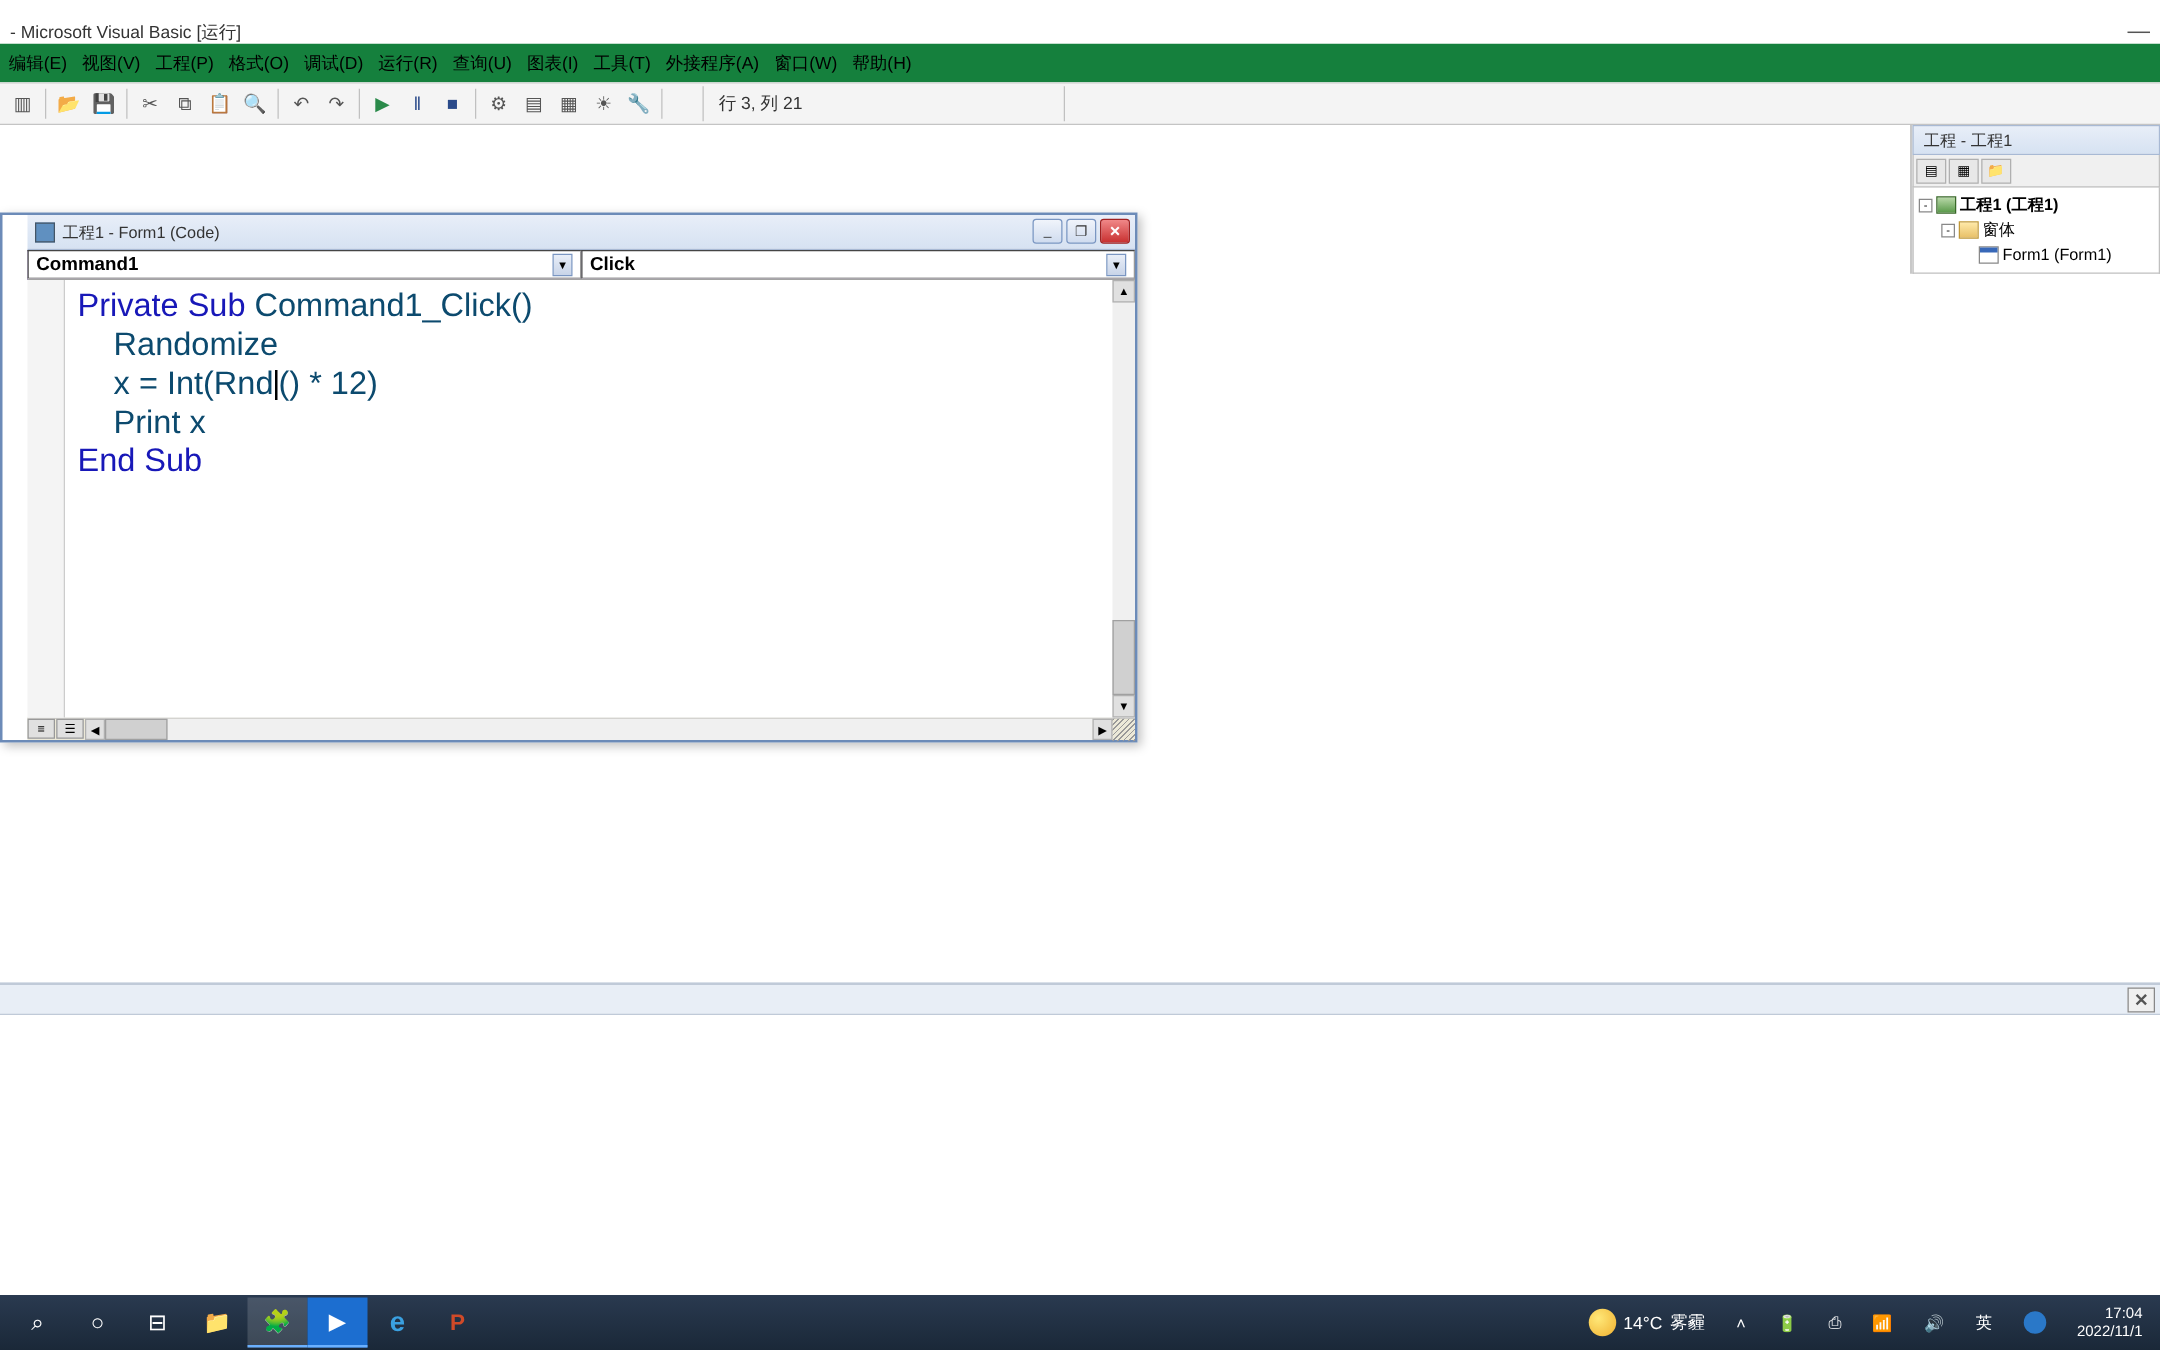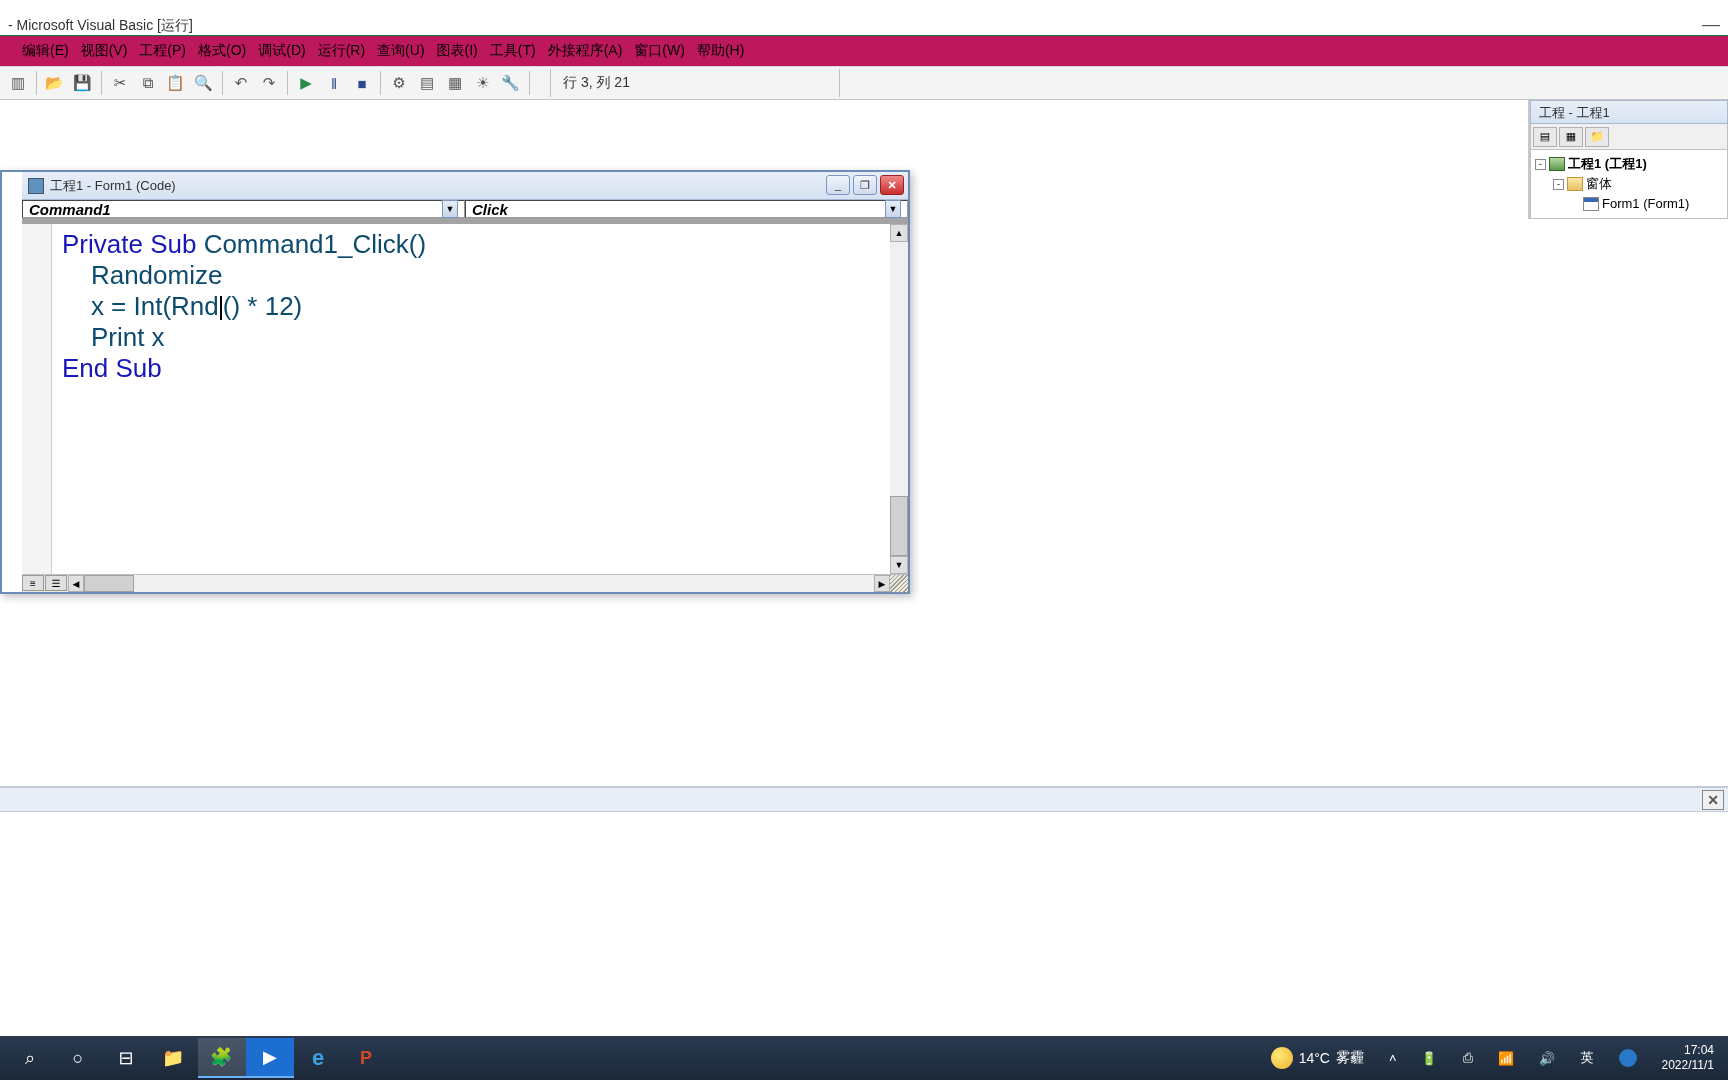--- a/index.html
+++ b/index.html
@@ -5,41 +5,41 @@
 * { box-sizing: border-box; margin: 0; padding: 0; font-family: "Microsoft YaHei", "SimSun", sans-serif; }
 body { background: #fff; width: 1728px; height: 1080px; overflow: hidden; position: relative; }
 
 
 .titlebar { height: 36px; background: #fff; border-bottom: 1px solid #15803d; display: flex; align-items: flex-end; padding: 0 8px; position: relative; }
 .titlebar-text { font-size: 14px; color: #333; }
 .titlebar-controls { position: absolute; right: 8px; display: flex; gap: 18px; }
 .titlebar-controls span { font-size: 18px; color: #555; cursor: default; }
 
 
-.menubar { height: 30px; background: #be185d; display: flex; align-items: center; padding: 0 16px; font-size: 14px; }
+.menubar { height: 30px; background: #15803d; display: flex; align-items: center; padding: 0 1px; font-size: 14px; }
 .menubar span { padding: 4px 6px; color: #000; }
 
 
 .toolbar { height: 34px; background: #f4f4f4; border-top: 1px solid #d8d8d8; border-bottom: 1px solid #c4c4c4; display: flex; align-items: center; padding: 0 4px; }
 .tb-btn { width: 26px; height: 26px; display: flex; align-items: center; justify-content: center; margin: 0 1px; color: #555; font-size: 15px; }
 .tb-sep { width: 1px; height: 24px; background: #c0c0c0; margin: 0 4px; }
-.tb-status { margin-left: 16px; border-left: 1px solid #c0c0c0; border-right: 1px solid #c0c0c0; padding: 4px 12px; height: 28px; display: flex; align-items: center; font-size: 14px; color: #333; width: 290px; }
+.tb-status { margin-left: 28px; border-left: 1px solid #c0c0c0; border-right: 1px solid #c0c0c0; padding: 4px 12px; height: 28px; display: flex; align-items: center; font-size: 14px; color: #333; width: 290px; }
 
 
 .mdi { position: absolute; top: 100px; left: 0; right: 0; bottom: 40px; background: #fff; }
 
 
 .codewin { position: absolute; top: 70px; left: 0; width: 910px; height: 424px; border: 2px solid #6c8bb8; background: #fff; box-shadow: 3px 3px 8px rgba(0,0,0,0.25); padding-left: 20px; }
 .codewin-title { height: 28px; background: linear-gradient(#e8eef8, #d6e2f2); border-bottom: 1px solid #a8b9d4; display: flex; align-items: center; padding: 0 6px; position: relative; font-size: 13px; color: #333; }
 .codewin-title .tico { width: 16px; height: 16px; margin-right: 6px; background: #6090c0; border: 1px solid #456; display:inline-block;}
 .win-controls { position: absolute; right: 4px; top: 3px; display: flex; gap: 3px; }
 .win-btn { width: 24px; height: 20px; background: linear-gradient(#f0f4fb, #d0dcef); border: 1px solid #7a96c2; border-radius: 3px; display: flex; align-items: center; justify-content: center; font-size: 11px; color: #333; }
 .win-btn.close { background: linear-gradient(#f08888, #c83030); color: #fff; font-weight: bold; border-color: #a02020; }
 
-.combo-row { height: 24px; display: flex; border-bottom: 6px solid #a3a3a3; background:#4c1d95;font-style:italic; }
+.combo-row { height: 24px; display: flex; border-bottom: 1px solid #a3a3a3; background:#4c1d95; }
 .combo { flex: 1; border: 1px inset #999; background: #fff; font-family: "SimSun", monospace; font-weight: bold; font-size: 15px; padding: 2px 6px; display: flex; align-items: center; justify-content: space-between; }
 .combo .drop { width: 16px; height: 18px; background: linear-gradient(#e8eef8, #c8d4e8); border: 1px solid #7a96c2; display: flex; align-items: center; justify-content: center; font-size: 9px; }
 
 .code-body { position: relative; height: calc(100% - 52px - 18px); background: #fff; }
 .code-gutter { position: absolute; left: 0; top: 0; bottom: 0; width: 30px; border-right: 1px solid #ccc; background: #f4f4f4; }
 .code-text { position: absolute; left: 40px; top: 6px; right: 18px; font-family: "SimSun", "Courier New", monospace; font-size: 26px; line-height: 29px; white-space: pre; }
 .code-text .kw { color: #1818b8; }
 .code-text .txt { color: #0c4a6e; }
 .vscrollbar { position: absolute; right: 0; top: 0; bottom: 0; width: 18px; background: #f0f0f0; }
 .vscrollbar .arrow { height: 18px; background:#e0e0e0; border:1px solid #b0b0b0; display:flex; align-items:center; justify-content:center; font-size:9px;}

